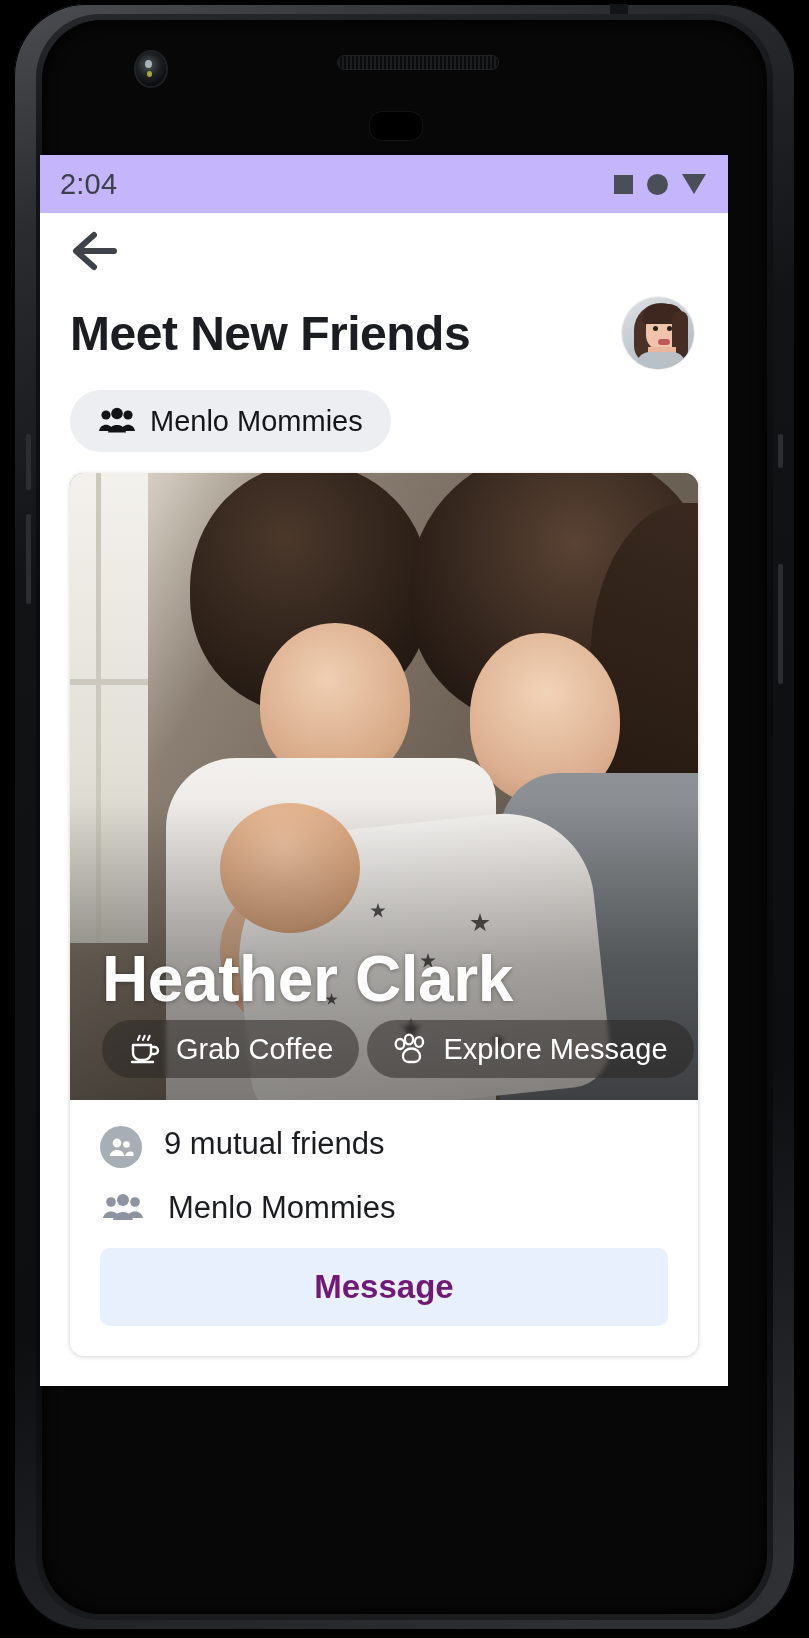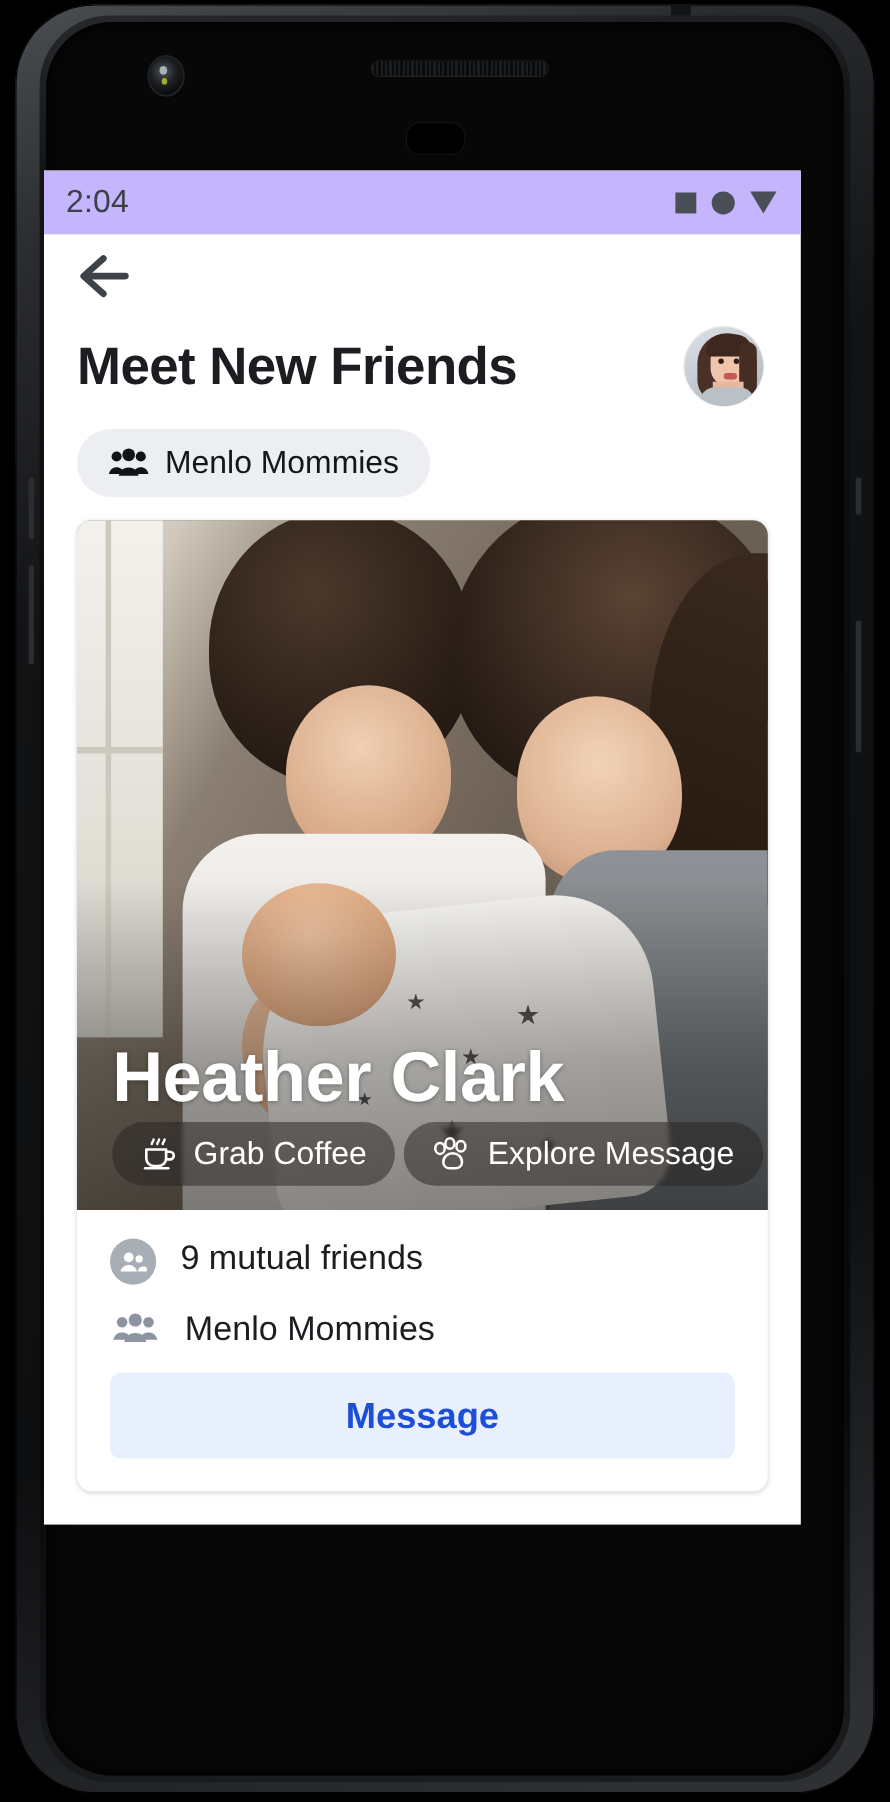--- a/index.html
+++ b/index.html
@@ -193,21 +193,21 @@
   .mutual-icon-circle {
     width: 42px; height: 42px; border-radius: 50%;
     background: #a8aeb6; display: flex; align-items: center; justify-content: center; flex: none;
   }
   .group-icon-wrap { width: 46px; display: flex; align-items: center; justify-content: center; flex: none; }
 
   .message-btn {
     display: flex; align-items: center; justify-content: center;
     height: 78px; margin-top: 6px;
     background: #e8f0fe; border-radius: 10px;
-    color: #1d4ed8; font-size: 33px; font-weight: 700;
+    color: #701a75; font-size: 33px; font-weight: 700;
     border: none; width: 100%; cursor: pointer;
     font-family: "Liberation Sans", sans-serif;
     text-align: center;
   }
 </style>
 </head>
 <body>
 
 <div class="stage">
   <div class="phone-outer">

